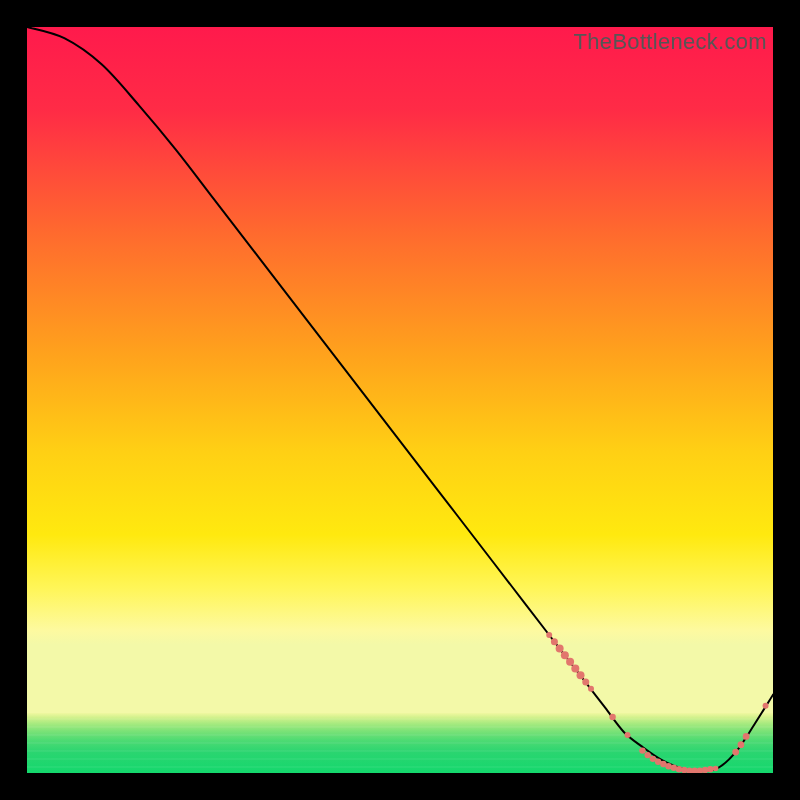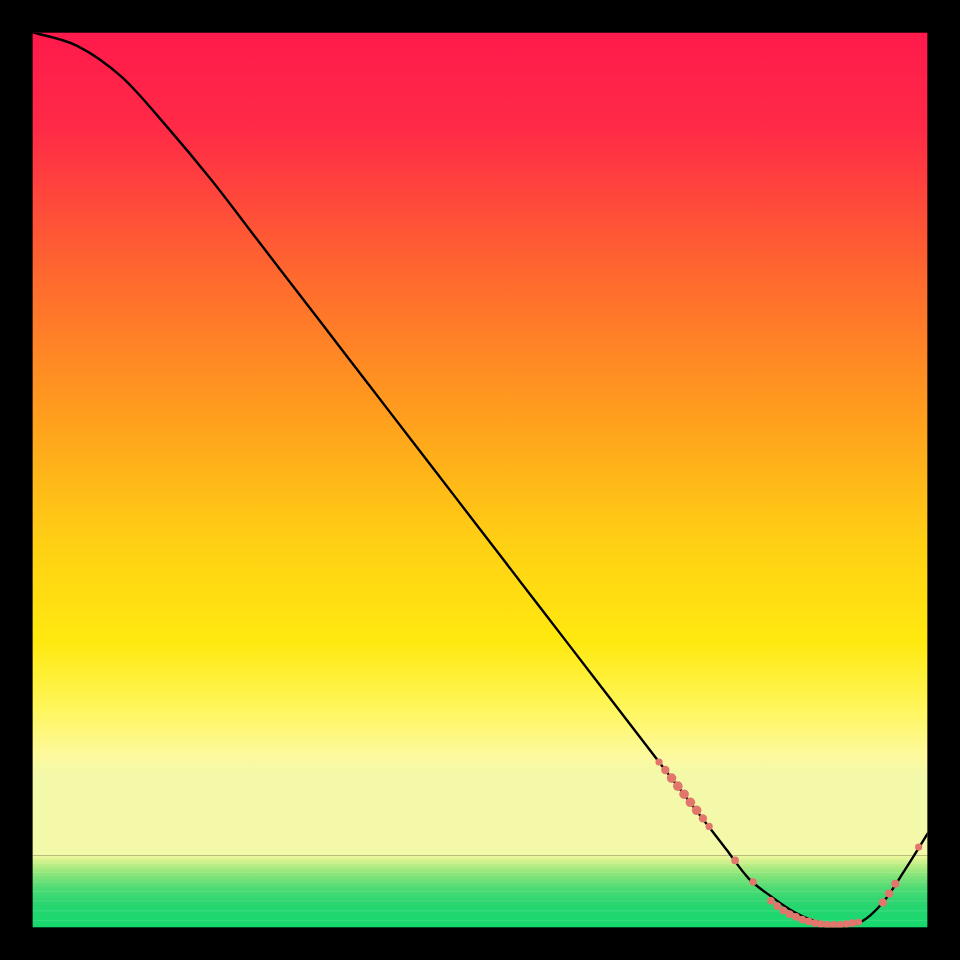--- a/index.html
+++ b/index.html
@@ -81,20 +81,21 @@
       <line x1="0" y1="692" x2="746" y2="692"></line>
       <line x1="0" y1="700" x2="746" y2="700"></line>
       <line x1="0" y1="708" x2="746" y2="708"></line>
       <line x1="0" y1="716" x2="746" y2="716"></line>
       <line x1="0" y1="724" x2="746" y2="724"></line>
       <line x1="0" y1="732" x2="746" y2="732"></line>
       <line x1="0" y1="740" x2="746" y2="740"></line>
     </g>
   </svg>
 
+  <div class="watermark">TheBottleneck.com</div>
 
   <svg class="curve" width="746" height="746" viewBox="0 0 746 746">
     <g id="curve-path-holder">
         <path d="M 0.00 0.00 C 6.22 1.87, 24.87 4.97, 37.30 11.19 C 49.73 17.41, 62.17 26.11, 74.60 37.30 C 87.03 48.49, 99.47 64.03, 111.90 78.33 C 124.33 92.63, 136.77 107.55, 149.20 123.09 C 161.63 138.63, 174.07 155.42, 186.50 171.58 C 198.93 187.74, 211.37 203.91, 223.80 220.07 C 236.23 236.23, 248.67 252.40, 261.10 268.56 C 273.53 284.72, 285.97 300.89, 298.40 317.05 C 310.83 333.21, 323.27 349.38, 335.70 365.54 C 348.13 381.70, 360.57 397.87, 373.00 414.03 C 385.43 430.19, 397.87 446.36, 410.30 462.52 C 422.73 478.68, 435.17 494.85, 447.60 511.01 C 460.03 527.17, 472.47 543.34, 484.90 559.50 C 497.33 575.66, 512.87 595.87, 522.20 607.99 C 531.52 620.11, 534.63 624.15, 540.85 632.24 C 547.07 640.32, 553.28 648.40, 559.50 656.48 C 565.72 664.56, 571.93 672.64, 578.15 680.73 C 584.37 688.81, 590.58 698.44, 596.80 704.97 C 603.02 711.50, 609.23 715.29, 615.45 719.89 C 621.67 724.49, 627.88 729.09, 634.10 732.57 C 640.32 736.05, 646.53 738.91, 652.75 740.78 C 658.97 742.64, 665.18 743.64, 671.40 743.76 C 677.62 743.89, 683.83 744.63, 690.05 741.52 C 696.27 738.42, 702.48 732.45, 708.70 725.11 C 714.92 717.78, 721.13 707.08, 727.35 697.51 C 733.57 687.94, 742.89 672.64, 746.00 667.67" fill="none" stroke="#000000" stroke-width="2" stroke-linecap="round"></path>
       </g>
     <g id="markers-holder">
         <circle cx="522.20" cy="607.99" r="3.00" fill="#e2766d"></circle>
         <circle cx="527.42" cy="614.70" r="3.50" fill="#e2766d"></circle>
         <circle cx="532.64" cy="621.42" r="4.00" fill="#e2766d"></circle>
         <circle cx="537.87" cy="628.13" r="4.00" fill="#e2766d"></circle>

